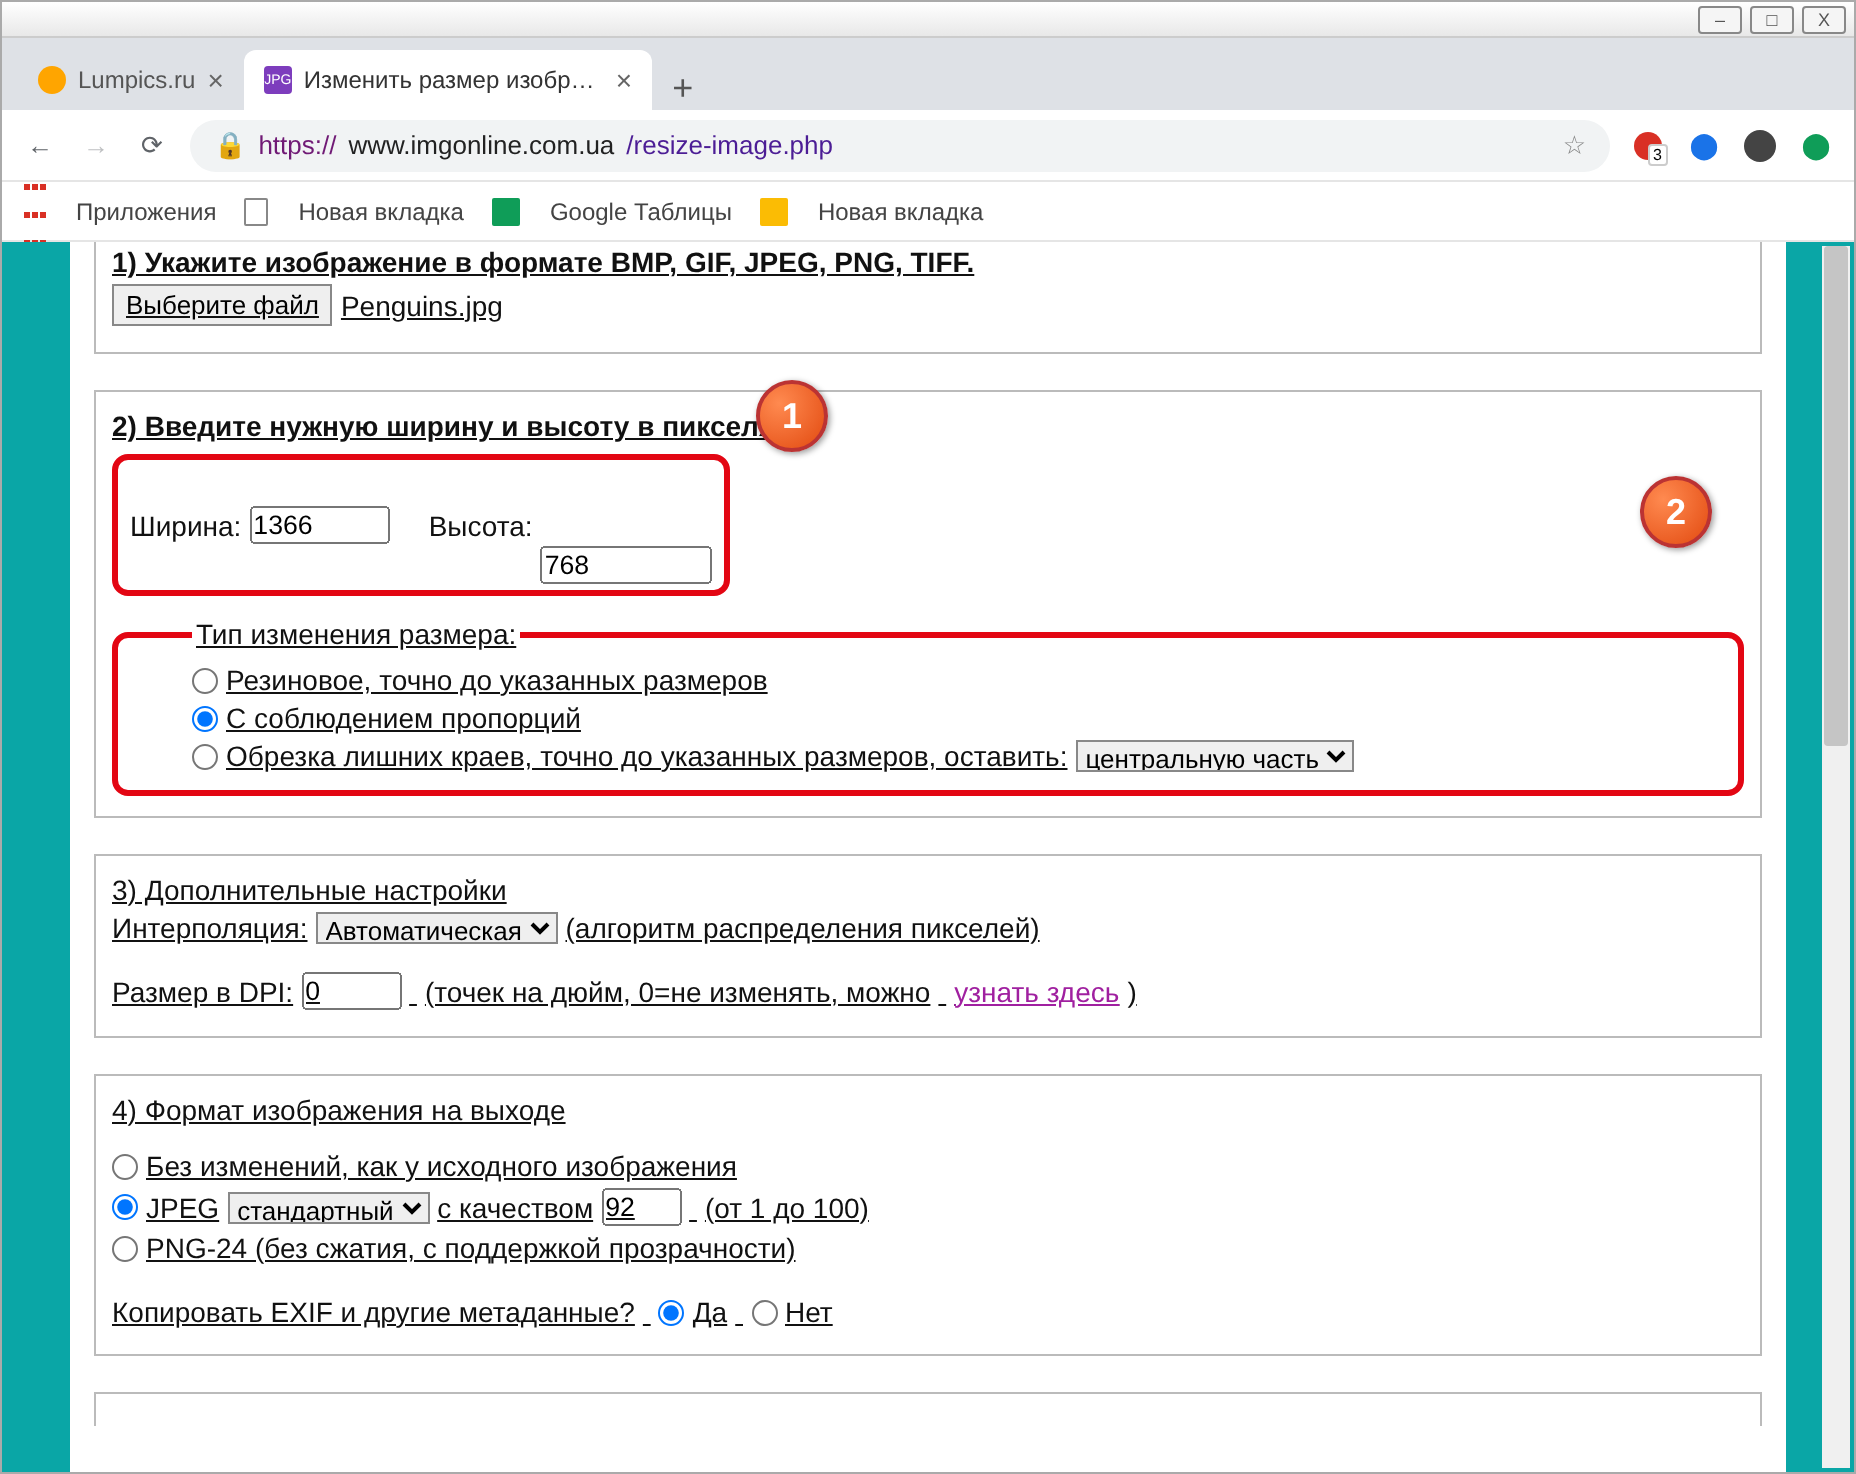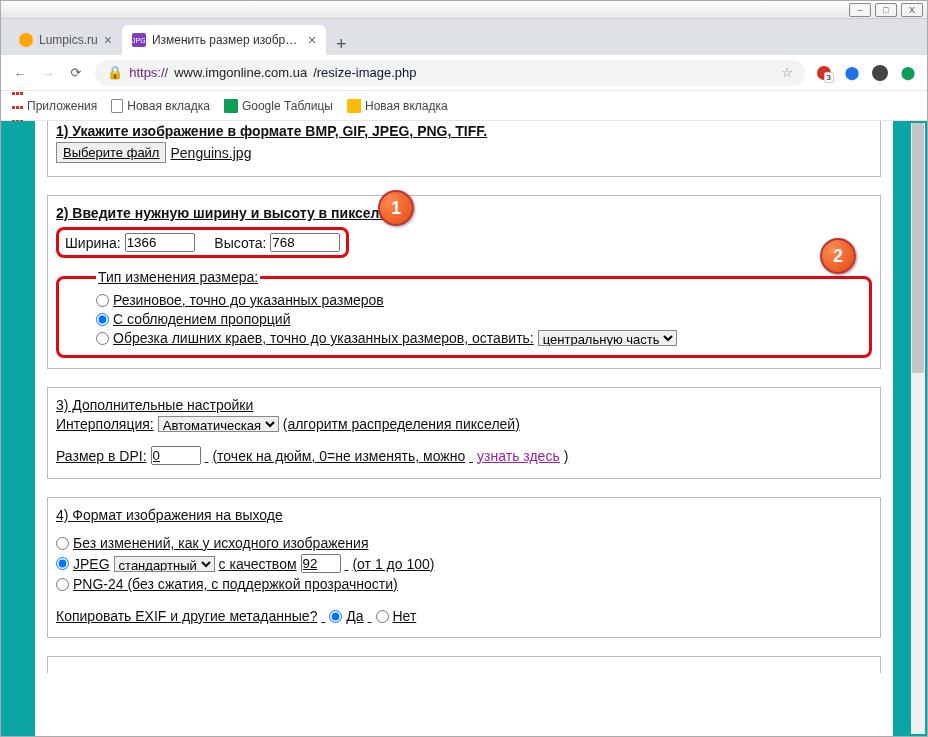--- a/index.html
+++ b/index.html
@@ -17,26 +17,26 @@
 .tab .close { color: #666; font-size: 14px; }
 .newtab { padding: 0 10px; color: #555; font-size: 18px; }
 
 
 .addressbar { height: 36px; background: #fff; border-bottom: 1px solid #e5e5e5; display: flex; align-items: center; padding: 0 10px; gap: 10px; }
 .navbtn { width: 18px; height: 18px; color: #5f6368; display: flex; align-items: center; justify-content: center; }
 .url { flex: 1; height: 26px; background: #f1f3f4; border-radius: 14px; display: flex; align-items: center; padding: 0 12px; font-size: 13px; color: #555; gap: 6px; }
 .url .lock { color: #5f6368; }
 .url .proto { color: #701a75; }
 .url .host { color: #222; }
-.url .path { color: #0f172a; }
+.url .path { color: #4c1d95; }
 .ext { width: 18px; height: 18px; display: flex; align-items: center; justify-content: center; }
 
 
 .bookbar { height: 30px; background: #fff; border-bottom: 1px solid #e5e5e5; display: flex; align-items: center; padding: 0 10px; gap: 14px; font-size: 12px; color: #444; }
-.bookbar .bm { display: flex; align-items: center; gap: 4px; }
+.bookbar .bm { display: flex; align-items: center; gap: 15px; }
 .grid-icon { display: inline-block; }
 .grid-icon span { display: inline-block; width: 3px; height: 3px; background: #d93025; margin: 0.5px; }
 .file-icon { width: 12px; height: 14px; border: 1px solid #888; border-radius: 1px; display: inline-block; }
 
 
 .viewport { position: absolute; top: 120px; left: 0; right: 0; bottom: 0; overflow: hidden; }
 .page { display: flex; height: 100%; }
 .side { width: 34px; background: #0aa6a6; }
 .main { flex: 1; background: #fff; padding: 4px 12px; overflow: hidden; font-size: 14px; color: #111; font-family: Arial, sans-serif; position: relative; }
 
@@ -140,21 +140,21 @@
 
     <div class="block" style="position:relative">
       <div class="row">
             <b>2) Введите нужную ширину и высоту в пикселях.</b>
           </div>
       <div class="row hl-red" style="padding:3px 6px;display:inline-flex">
         <span>Ширина:</span>
         <input class="fld" style="width: 70px;" value="1366">
         &nbsp;&nbsp;&nbsp;
         <span>Высота:</span>
-        <input class="fld" style="width: 70px;" value="768">
+        <input class="fld" style="width: 86px; margin-top: 40px;" value="768">
       </div>
       <div style="height:8px"></div>
       <fieldset class="fs hl">
         <legend style="font-size:14px;padding:0 2px">Тип изменения размера:</legend>
         <div class="row">
               <input type="radio" style=""> 
               <span>Резиновое, точно до указанных размеров</span>
             </div>
         <div class="row">
               <input type="radio" checked="" style=""> 

